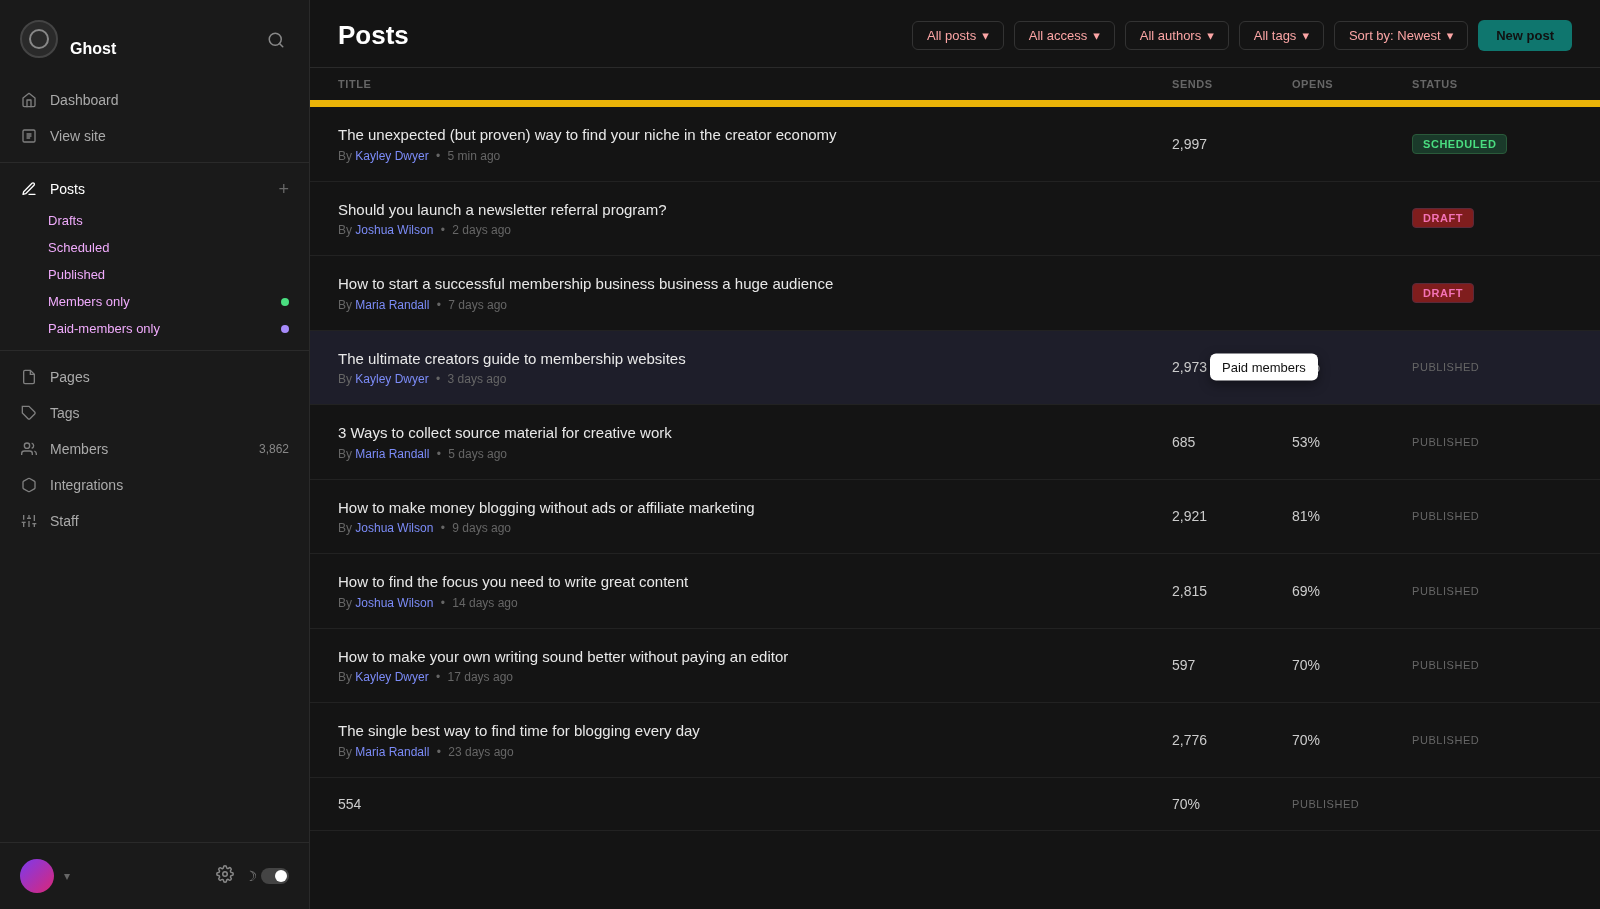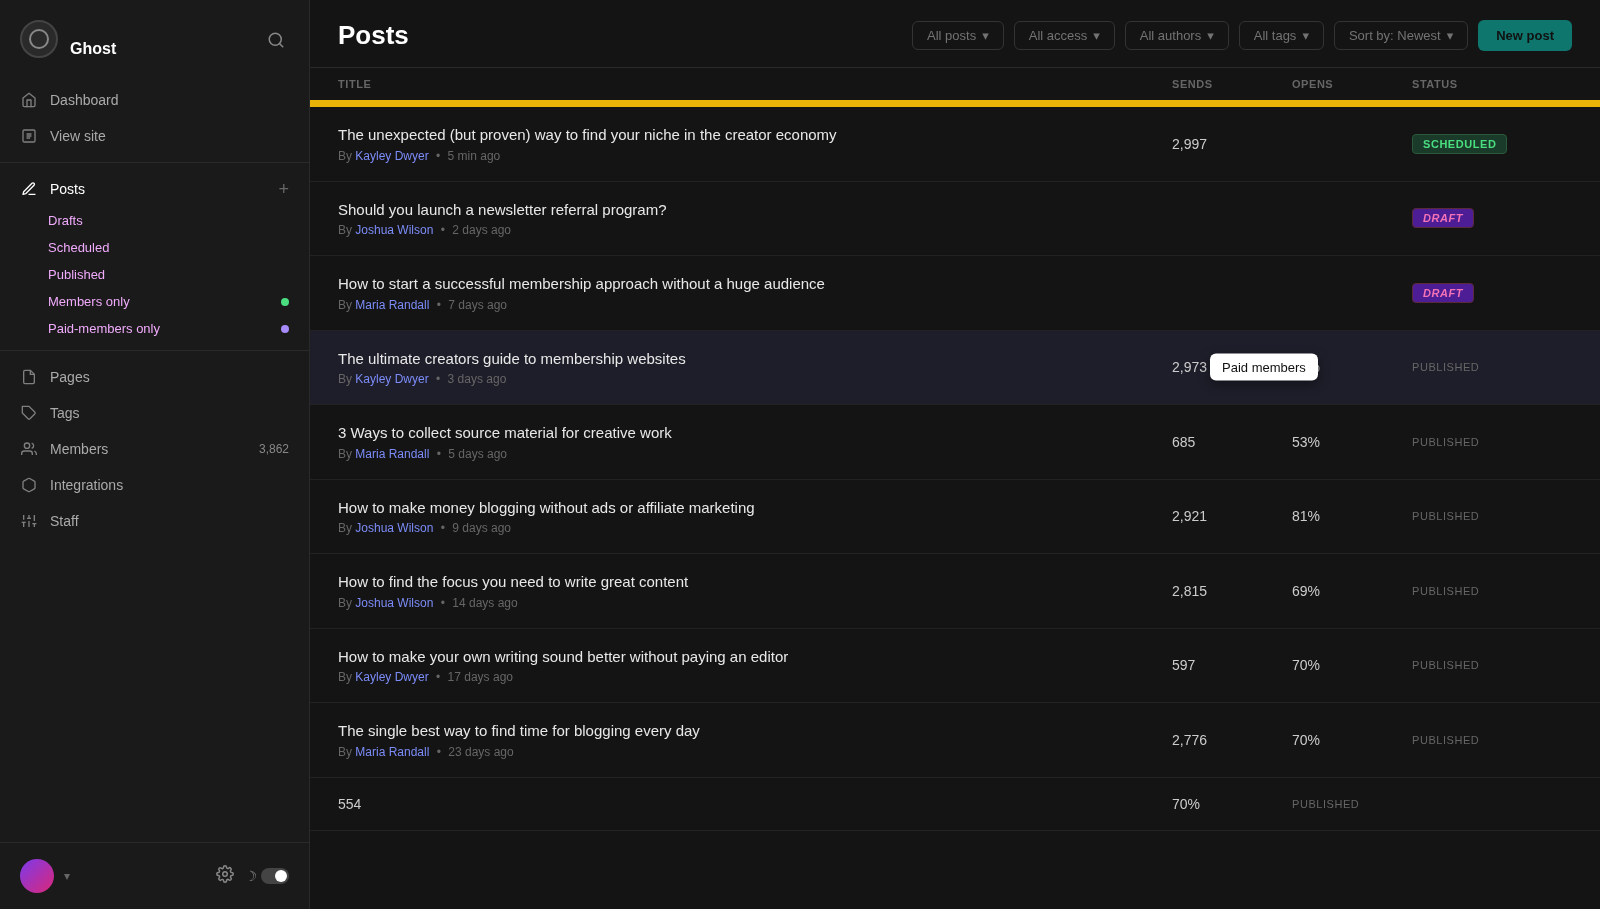--- a/index.html
+++ b/index.html
@@ -171,21 +171,21 @@
     .header-actions {
       margin-left: auto;
       display: flex;
       align-items: center;
       gap: 10px;
     }
 
     .filter-btn {
       background: none;
       border: 1px solid #333;
-      color: #737373;
+      color: #fca5a5;
       padding: 6px 14px;
       border-radius: 6px;
       font-size: 13px;
       cursor: pointer;
       display: flex;
       align-items: center;
       gap: 6px;
     }
 
     .new-post-btn {
@@ -256,24 +256,23 @@
       font-weight: 600;
       letter-spacing: 0.05em;
       text-transform: uppercase;
     }
     .status-scheduled {
       background: #1a3a2a;
       color: #4ade80;
       border: 1px solid #2a5a3a;
     }
     .status-draft {
-      background: #4c1d95;
+      background: #7f1d1d;
       color: #f472b6;
       border: 1px solid #5a2a3a;
-      font-style: italic;
     }
     .status-published {
       color: #666;
       font-size: 11px;
       font-weight: 500;
       text-transform: uppercase;
       letter-spacing: 0.05em;
     }
 
     
@@ -520,21 +519,21 @@
     </div>
     <div class="sends-val"></div>
     <div class="opens-val"></div>
     <div style="display:flex;align-items:center;">
       <span class="status-badge status-draft">DRAFT</span>
     </div>
 
   </div>
         <div class="table-row">
     <div>
-      <div class="post-title">How to start a successful membership approach without a huge audience</div>
+      <div class="post-title">How to start a successful membership business business a huge audience</div>
       <div class="post-meta">
         By <span class="author">Maria Randall</span>
         <span class="dot">•</span>
         <span>7 days ago</span>
       </div>
     </div>
     <div class="sends-val"></div>
     <div class="opens-val"></div>
     <div style="display:flex;align-items:center;">
       <span class="status-badge status-draft">DRAFT</span>

